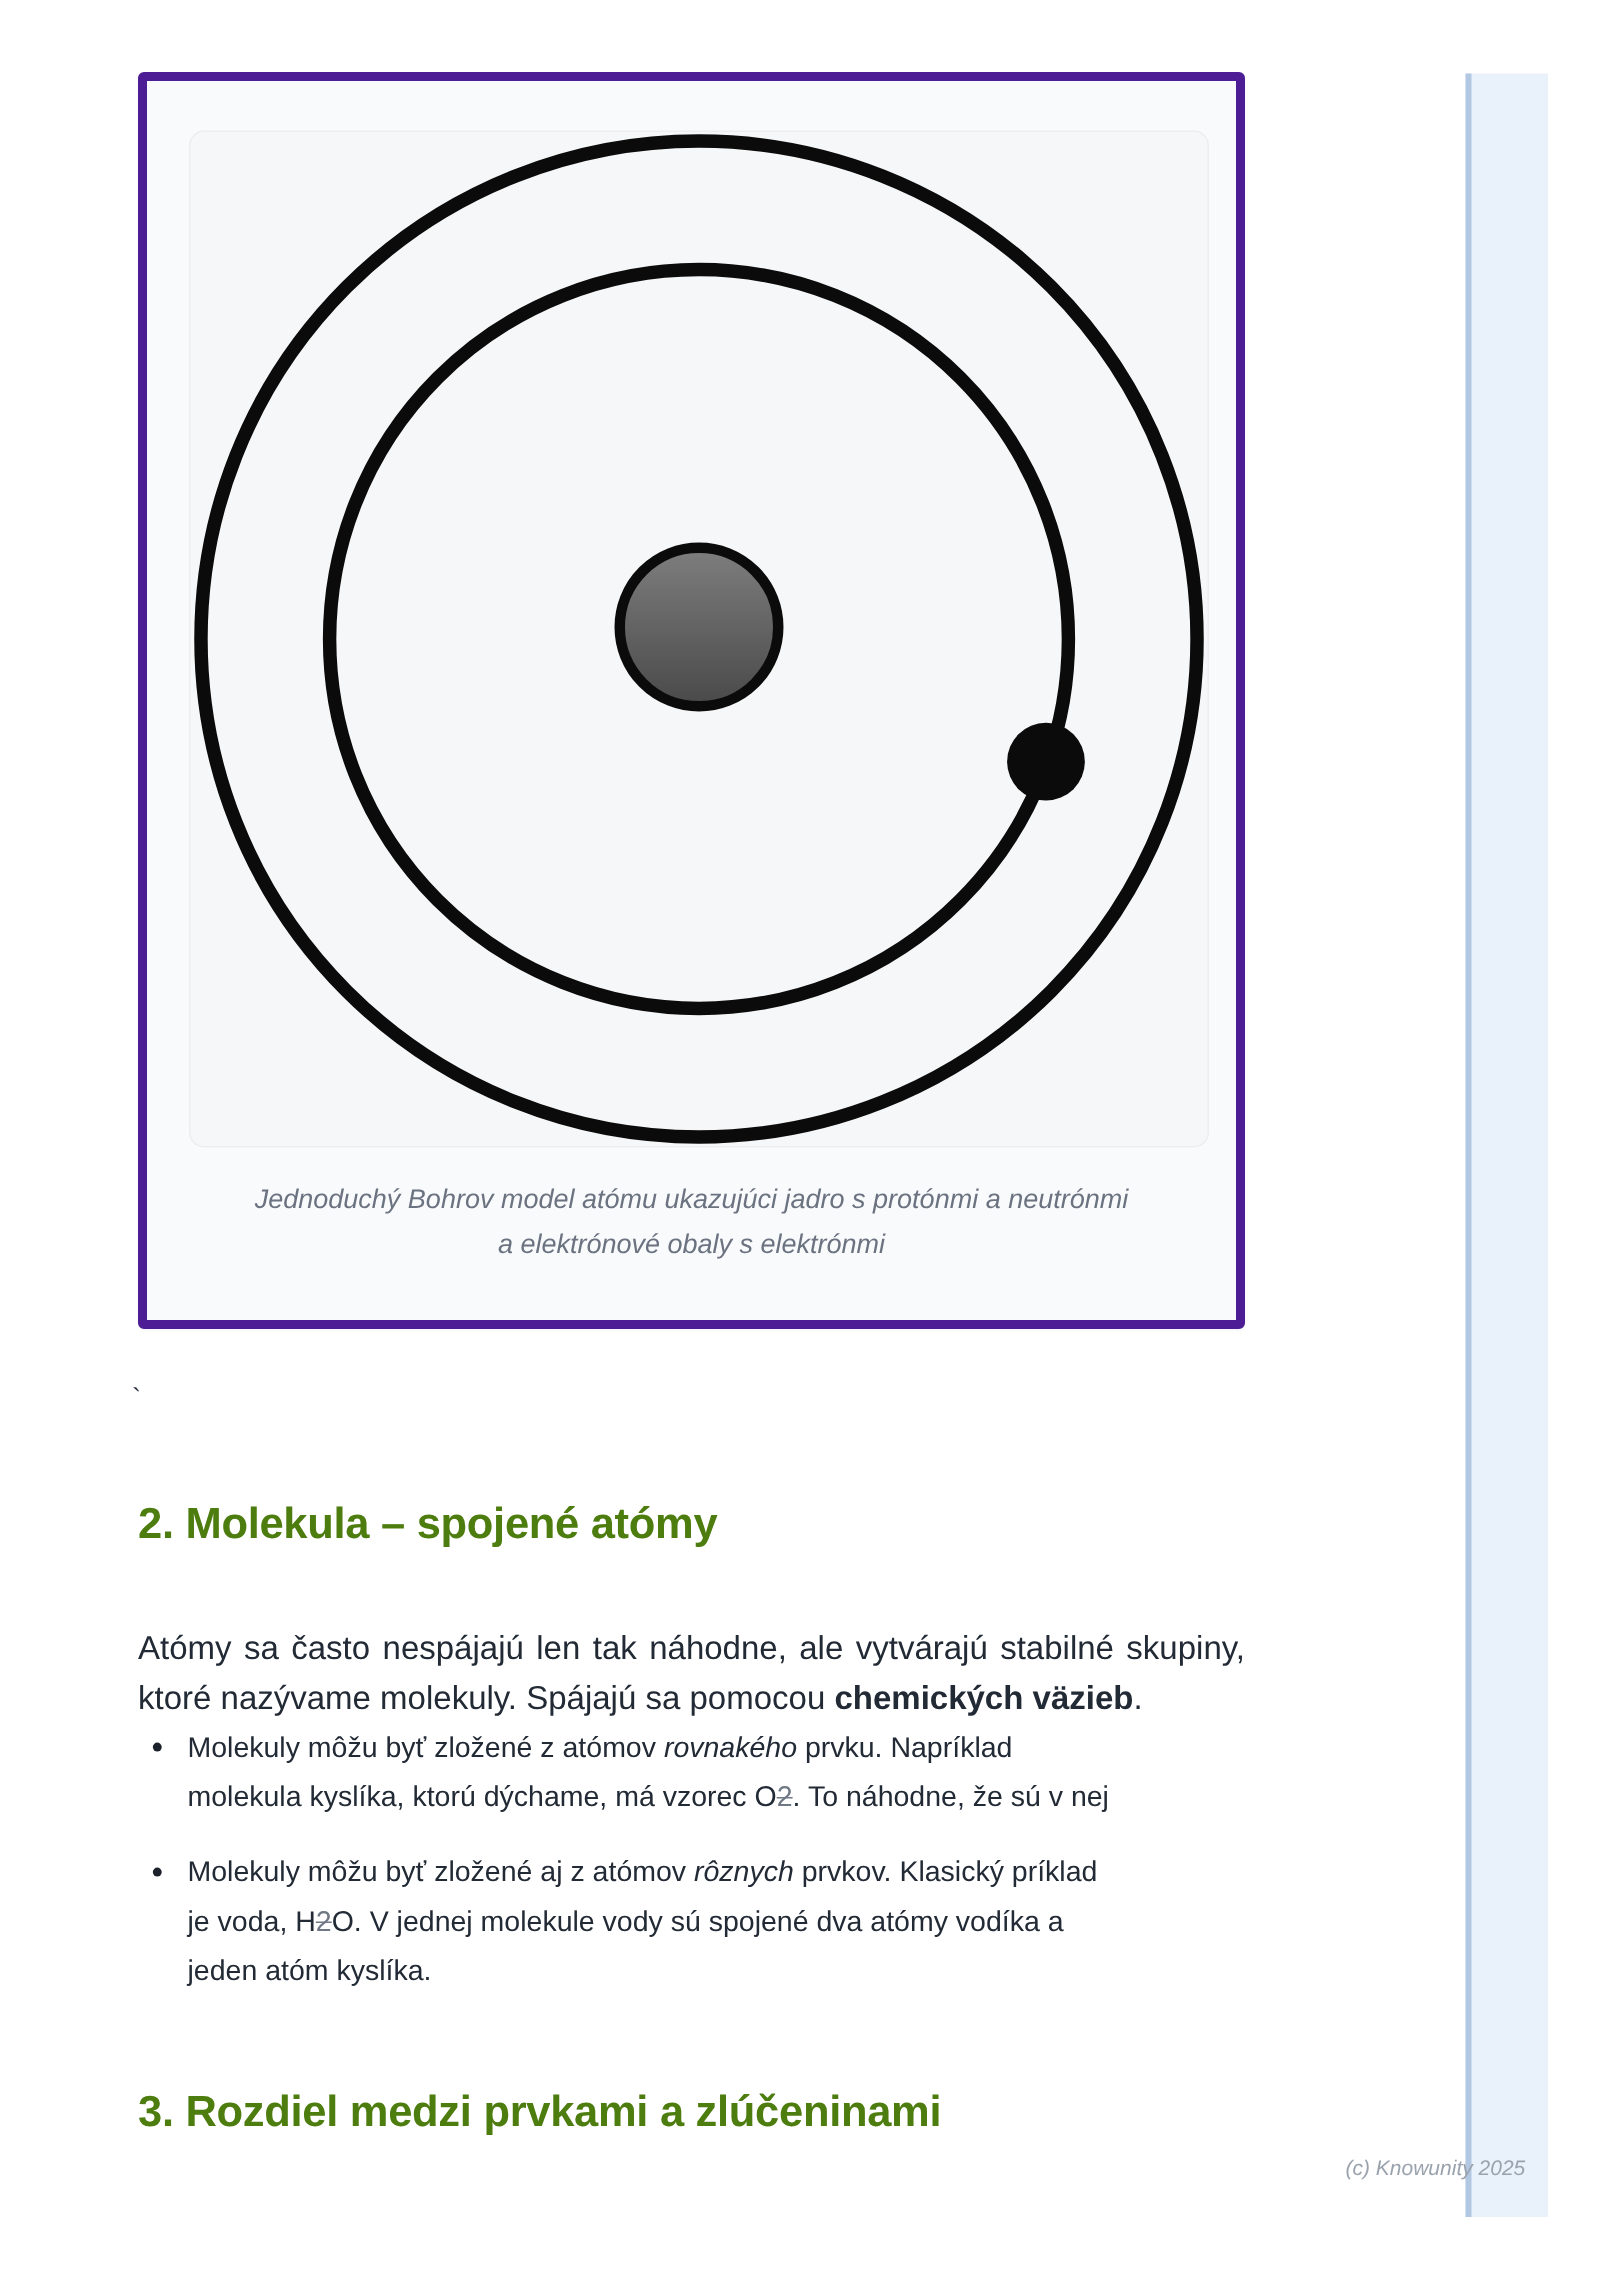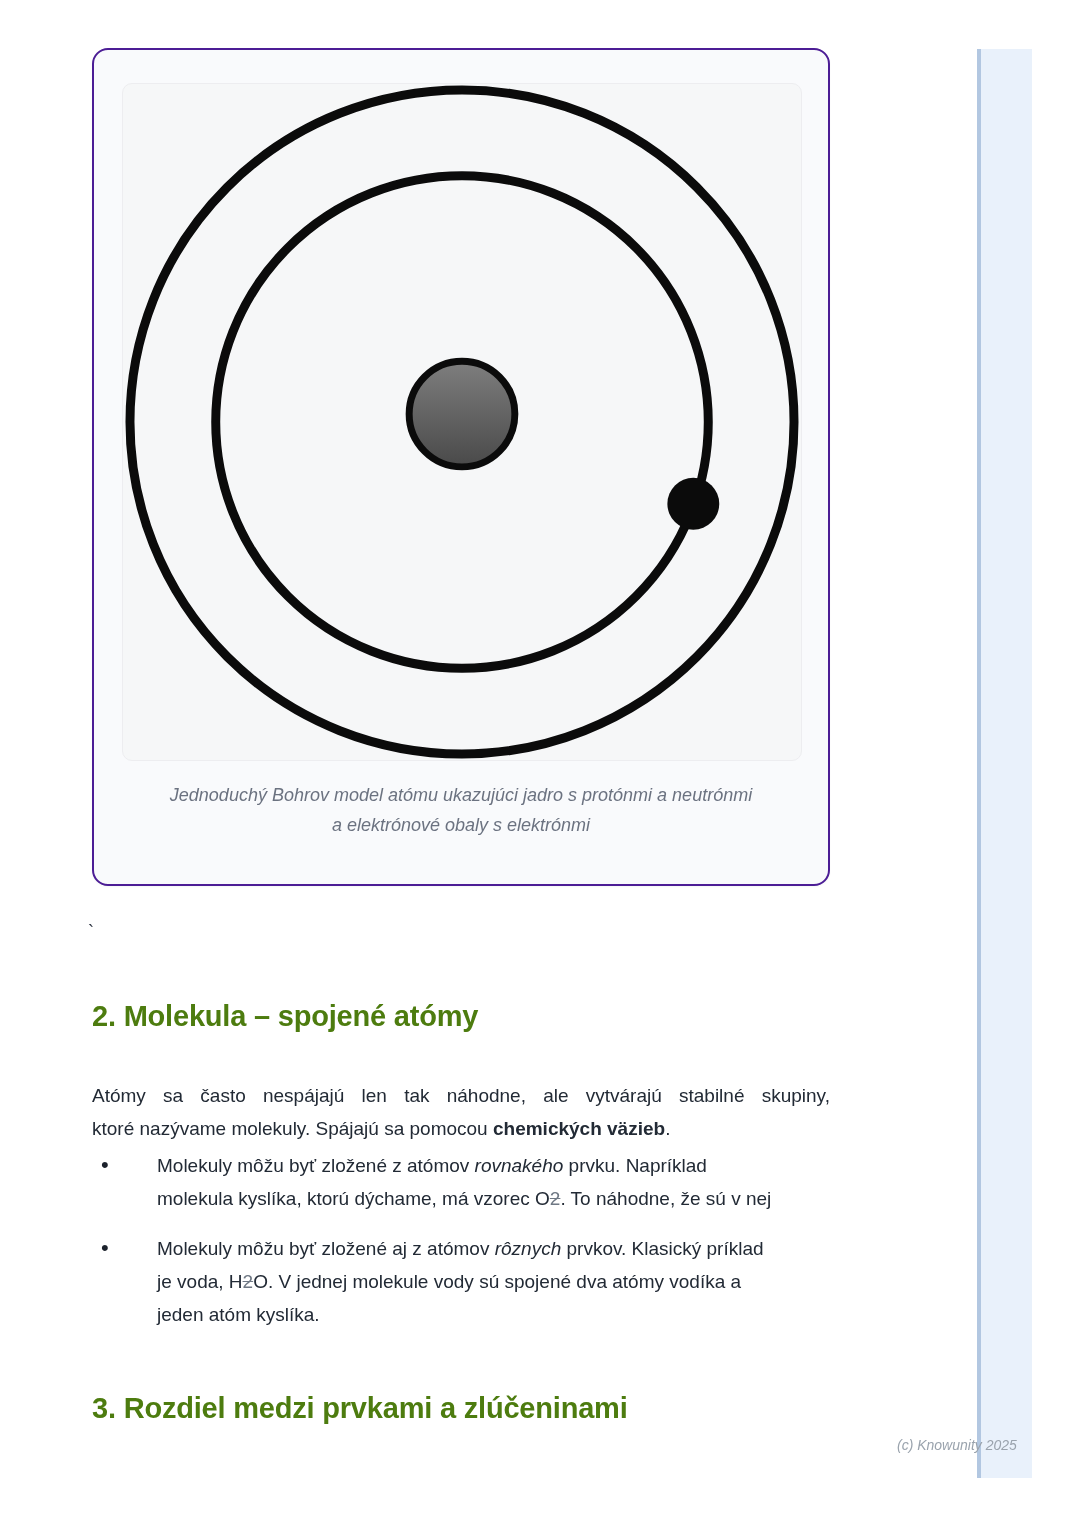--- a/index.html
+++ b/index.html
@@ -10,22 +10,22 @@
     position:relative;
     overflow:hidden;
     color:#222a35;
   }
 
   
   .figure-card {
     position:absolute; left:92px; top:48px;
     width:738px; height:838px;
     background:#f9fafc;
-    border:2px solid #4c1d95;
-    border-radius:16px;
+    border:6px solid #4c1d95;
+    border-radius:4px;
     box-sizing:border-box;
     box-shadow:0 1px 2px rgba(30,40,60,0.04);
   }
   .figure-image {
     position:absolute; left:28px; top:33px;
     width:680px; height:678px;
     background:#f6f7f8;
     border:1px solid #ededf0;
     border-radius:10px;
     box-sizing:border-box;
@@ -58,21 +58,21 @@
     letter-spacing:-0.2px;
     line-height:34px;
   }
   .heading-2 { top:999px; }
   .heading-3 { top:1391px; }
 
   
   .intro {
     position:absolute; left:92px; top:1060px;
     width:738px;
-    font-size:19px;
+    font-size:22px;
     line-height:33px;
     color:#222a35;
   }
   .intro .line1 { display:block; text-align:justify; text-align-last:justify; }
   .intro .line2 { display:block; }
   .intro strong { font-weight:700; }
 
   
   .bullet-list {
     position:absolute; left:92px; top:1149px;
@@ -87,21 +87,21 @@
     line-height:33px;
     color:#222a35;
     margin-bottom:17px;
   }
   .bullet-list li::before {
     content:"\2022";
     position:absolute; left:9px; top:-1px;
     font-size:22px;
     color:#1c222c;
   }
-  .bline { display:block;margin-left:32px; }
+  .bline { display:block; }
   .bline em { font-style:italic; }
   .strike {
     color:#6f7884;
     text-decoration:line-through;
     text-decoration-color:#6f7884;
   }
 
   
   .right-scrollbar {
     position:absolute; left:977px; top:49px;

